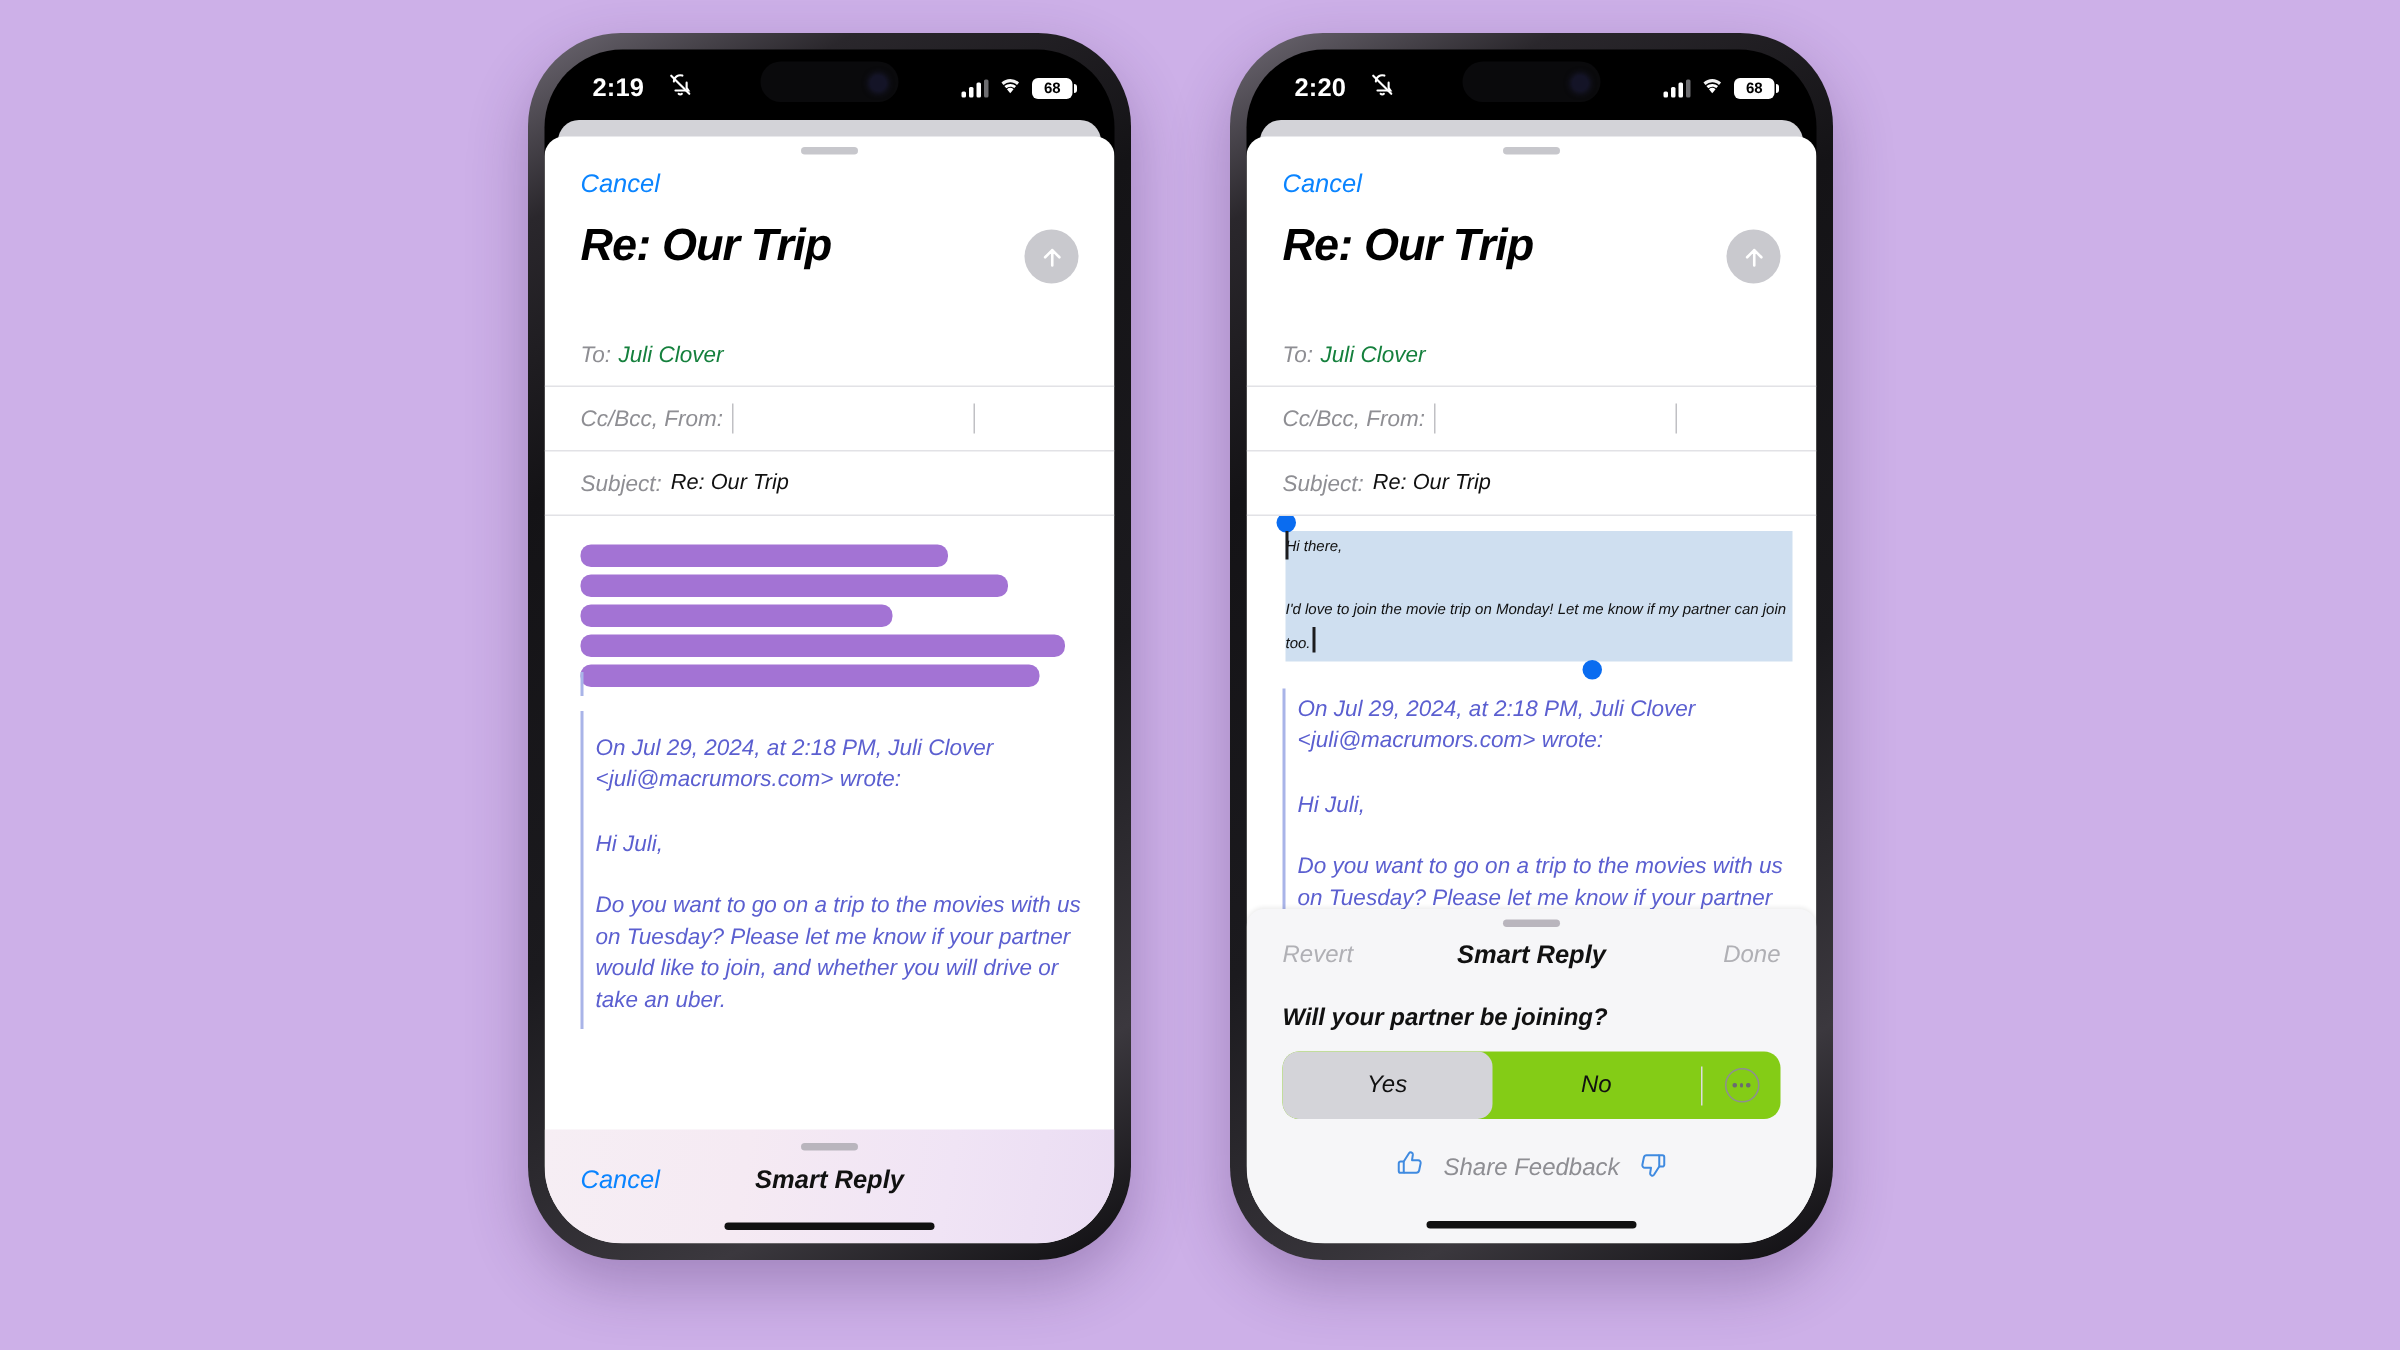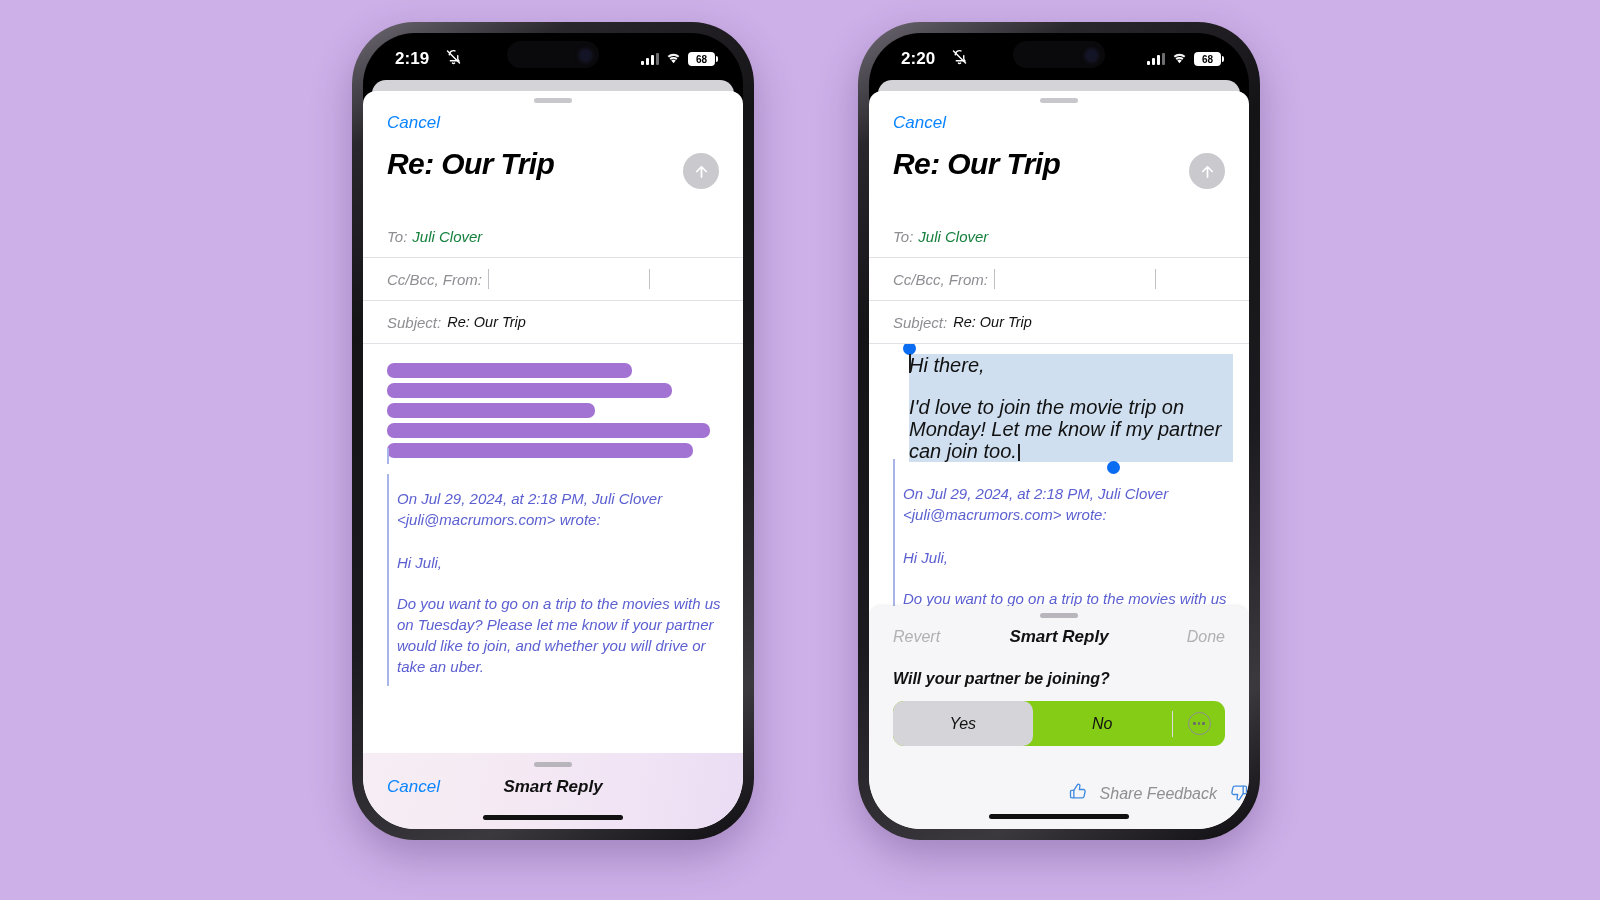--- a/index.html
+++ b/index.html
@@ -18,21 +18,21 @@
   
   .phone {
     position: absolute;
     width: 402px; height: 818px;
     border-radius: 62px;
     background: linear-gradient(150deg,#6f6a74 0%,#2a272c 12%,#141316 30%,#1b1a1e 60%,#3b383e 85%,#0e0d10 100%);
     padding: 11px;
     box-shadow: 0 16px 40px rgba(60,30,90,.30);
   }
   .phone.left  { left: 352px; top: 22px; }
-  .phone.right { left: 858px; top: 22px; }
+  .phone.right { left: 820px; top: 22px; }
 
   .screen {
     position: relative;
     width: 100%; height: 100%;
     border-radius: 52px;
     background: #000;
     overflow: hidden;
   }
 
   
@@ -183,23 +183,23 @@
     line-height: 21px;
     padding-left: 34px;
     padding-right: 14px;
   }
   .quoted p { margin: 0 0 20px 0; }
   .quoted p.tight { margin-bottom: 0; }
 
   
   .sel-block {
     position: relative;
-    margin-left: 16px;
+    margin-left: 2px;
     padding: 6px 16px 5px 24px;
-    font-size: 20px;
+    font-size: 10px;
     line-height: 22px;
     color: #111;
   }
   .sel-hl { background: #cfdff0; display: block; }
   .sel-line { padding-left: 0; }
   .handle {
     position: absolute;
     width: 13px; height: 13px; border-radius: 50%;
     background: #0a6cf0;
   }
@@ -298,23 +298,23 @@
     display: flex; align-items: center; justify-content: center;
   }
   .more-circle {
     width: 23px; height: 23px; border-radius: 50%;
     border: 1.4px solid #8e8e93;
     display: flex; align-items: center; justify-content: center;
     gap: 2px;
   }
   .more-circle i { width: 2.6px; height: 2.6px; border-radius: 50%; background: #6b6b70; display: block; }
   .feedback {
-    display: flex; align-items: center; justify-content: flex-end;
+    display: flex; align-items: center; justify-content: center;
     gap: 12px;
-    margin-top: 36px;
+    margin-top: 20px;
     color: #8e8e93; font-size: 16px;
   }
   .homebar-dark {
     position: absolute; left: 50%; bottom: 10px;
     transform: translateX(-50%);
     width: 140px; height: 5px; border-radius: 3px;
     background: #111;
   }
 </style>
 </head>

